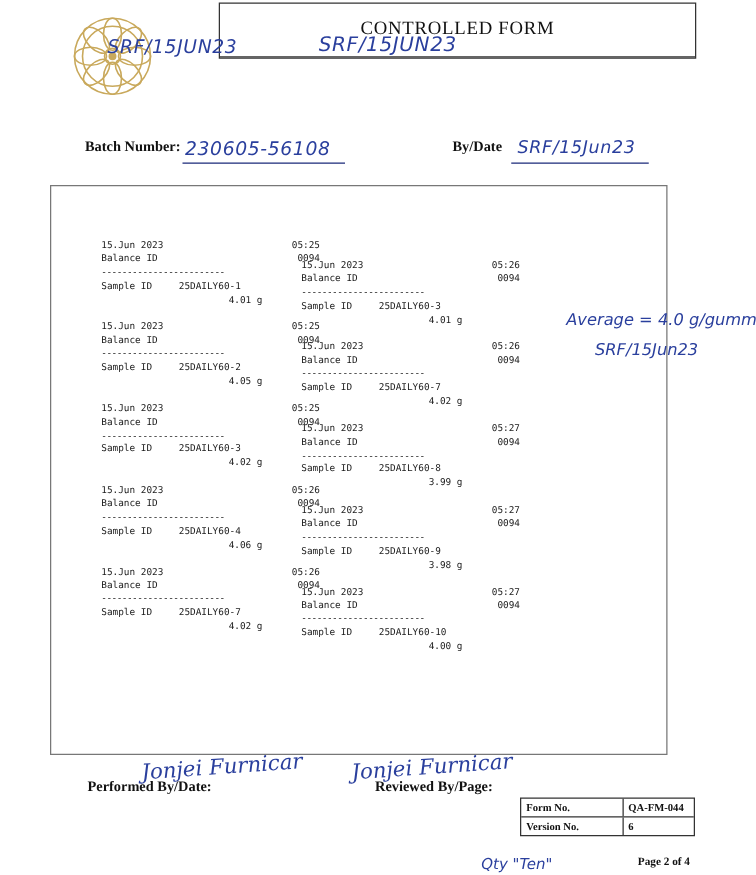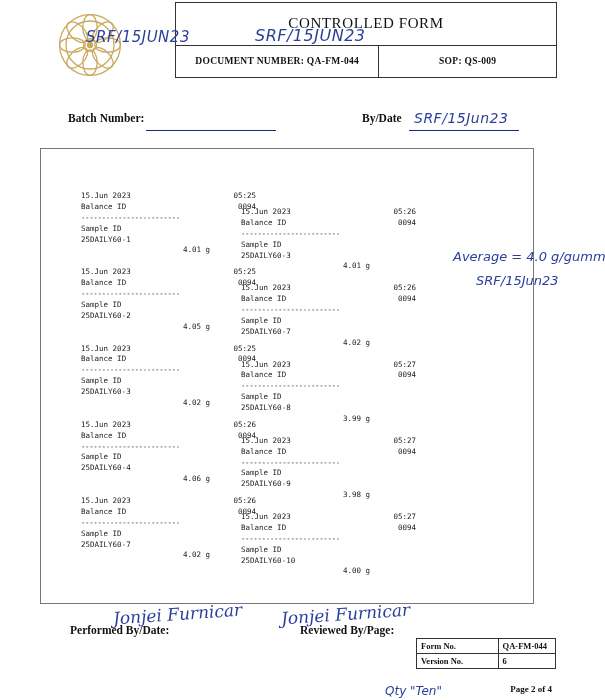--- a/index.html
+++ b/index.html
@@ -128,21 +128,21 @@
     font-size: 7.5px;
     color: #1a1a1a;
     line-height: 1.45;
   }
   .col-left  { left: 40px; width: 175px; }
   .col-right { left: 200px; width: 175px; }
 
   .rec { margin-bottom: 11px; }
   .rec .r1 { display: flex; justify-content: space-between; }
   .rec .sep { letter-spacing: -0.4px; overflow: hidden; white-space: nowrap; display:block; }
-  .rec .r2 { display: flex; flex-direction: column; }
+  .rec .r2 { display: flex; }
   .rec .r2 .k { width: 62px; }
   .rec .r2 .v { }
   .rec .r3 { text-align: right; padding-right: 46px; }
 
   
   .footer-line {
     position: absolute;
     top: 624px;
     left: 0;
     width: 605px;
@@ -196,29 +196,26 @@
         <ellipse cx="34" cy="66" rx="9" ry="16" transform="rotate(45 34 66)"></ellipse>
         <ellipse cx="66" cy="66" rx="9" ry="16" transform="rotate(-45 66 66)"></ellipse>
       </g>
       <circle cx="50" cy="50" r="8"></circle>
       <circle cx="50" cy="50" r="3.2" fill="#c9a95c"></circle>
     </g>
   </svg>
 
   <div class="header-box">
     <div class="header-title">CONTROLLED FORM</div>
-    <div class="header-row">
-      <div class="header-cell left">DOCUMENT NUMBER: QA-FM-044</div>
-      <div class="header-cell">SOP: QS-009</div>
-    </div>
   </div>
 </div>
 
 <div class="batch-line">
   <span class="lbl batch-label">Batch Number:</span>
+  <span class="hw hw-batch">230605-56108</span>
   <span class="ul" style="left:146px; top:22px; width:130px;"></span>
 
   <span class="lbl bydate-label">By/Date</span>
   <span class="hw hw-bydate">SRF/15Jun23</span>
   <span class="ul" style="left:409px; top:22px; width:110px;"></span>
 </div>
 
 <span class="hw hw-sig1">SRF/15JUN23</span>
 <span class="hw hw-sig2">SRF/15JUN23</span>
 

